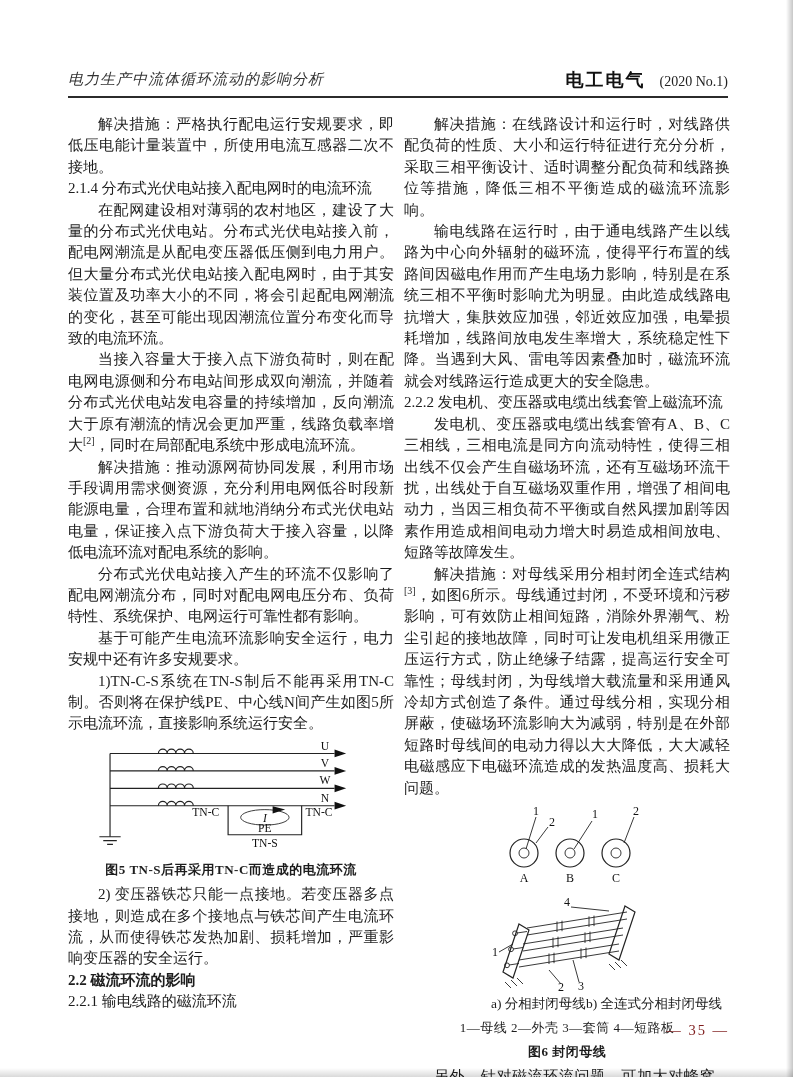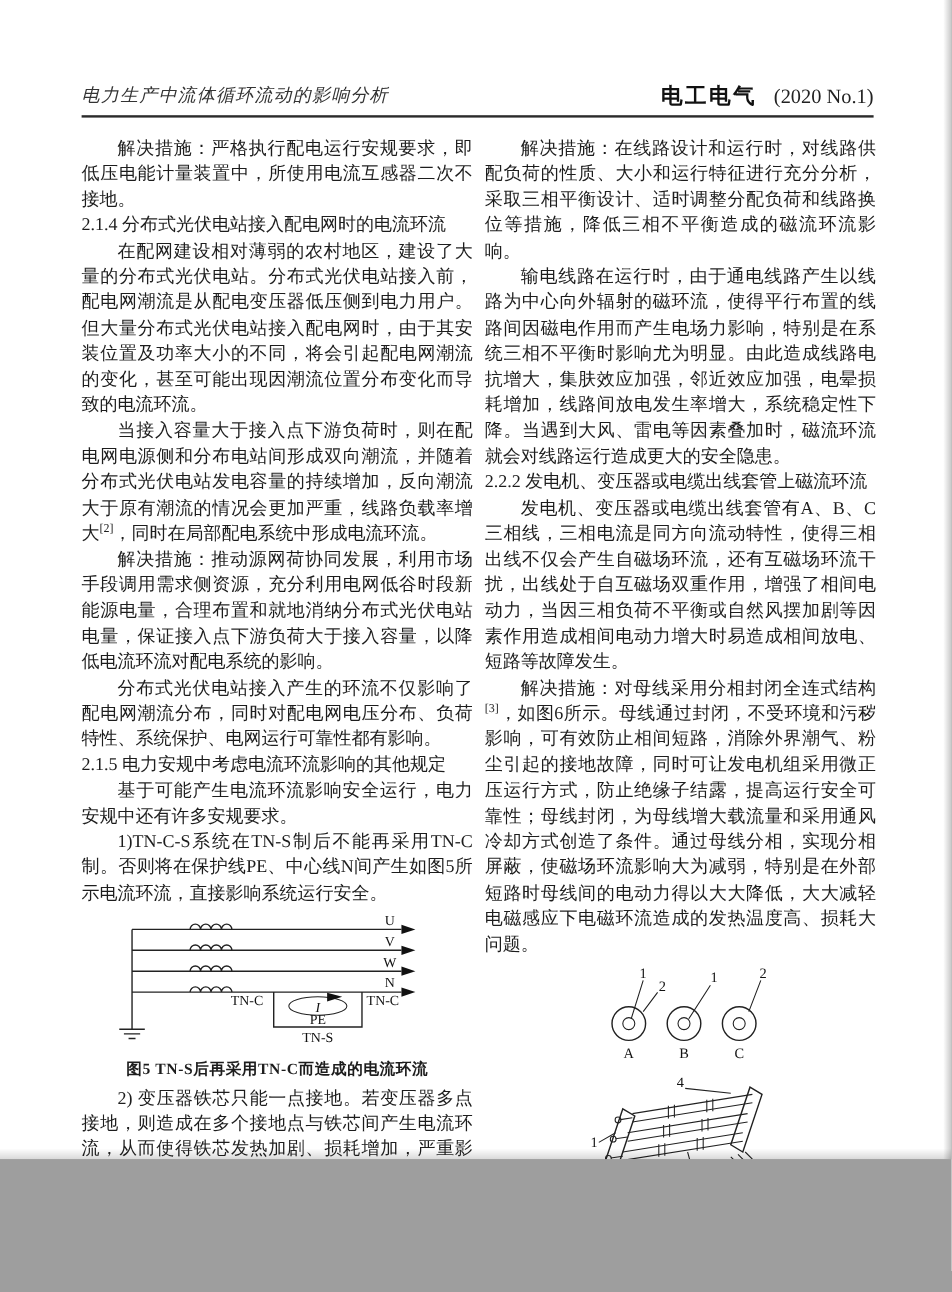--- a/index.html
+++ b/index.html
@@ -1,32 +1,32 @@
 <!DOCTYPE html>
 <html><head>
 <meta charset="utf-8">
 <style>
   html,body { margin:0; padding:0; background:#9e9e9e; }
   .page {
-    position:relative; width:793px; height:966px; background:#ffffff;
+    position:relative; width:793px; height:1077px; background:#ffffff;
     font-family:"Liberation Serif", serif; color:#1d1d1d;
     overflow:hidden; margin:0 auto;
   }
   .scan-edge-right { position:absolute; top:0; right:0; width:7px; height:100%;
     background:linear-gradient(to right, rgba(0,0,0,0), rgba(0,0,0,0.22)); pointer-events:none; }
   .scan-edge-bottom { position:absolute; left:0; bottom:0; width:100%; height:9px;
     background:linear-gradient(to bottom, rgba(0,0,0,0), rgba(0,0,0,0.15)); pointer-events:none; }
 
   
   .running-title { position:absolute; left:68px; top:70px; font-size:15px;
     font-style:italic; letter-spacing:1px; color:#333; }
   .journal-box { position:absolute; right:65px; top:68px; text-align:right; }
   .journal-name { font-family:"Liberation Sans", sans-serif; font-weight:900;
     font-size:18px; letter-spacing:2px; color:#111; }
-  .journal-issue { font-size:17px; color:#222; margin-left:10px; }
+  .journal-issue { font-size:14px; color:#222; margin-left:10px; }
   .header-rule { position:absolute; left:68px; width:660px; top:96px;
     border-top:2.5px solid #2b2b2b; }
 
   
   .col { position:absolute; top:114px; width:326px; font-size:15px;
     line-height:21.4px; text-align:justify; word-break:break-all; }
   .col-left  { left:68px; }
   .col-right { left:404px; }
   .col p { margin:0; text-indent:2em; }
   .col .heading { text-indent:0; }
@@ -62,21 +62,20 @@
   </div>
   <div class="header-rule"></div>
 
   <div class="col col-left">
     <p>解决措施：严格执行配电运行安规要求，即低压电能计量装置中，所使用电流互感器二次不接地。</p>
     <p class="heading">2.1.4 分布式光伏电站接入配电网时的电流环流</p>
     <p>在配网建设相对薄弱的农村地区，建设了大量的分布式光伏电站。分布式光伏电站接入前，配电网潮流是从配电变压器低压侧到电力用户。但大量分布式光伏电站接入配电网时，由于其安装位置及功率大小的不同，将会引起配电网潮流的变化，甚至可能出现因潮流位置分布变化而导致的电流环流。</p>
     <p><span>当接入容量大于接入点下游负荷时，则在配电网电源侧和分布电站间形成双向潮流，并随着分布式光伏电站发电容量的持续增加，反向潮流大于原有潮流的情况会更加严重，线路负载率增大</span><sup class="ref">[2]</sup><span>，同时在局部配电系统中形成电流环流。</span></p>
     <p>解决措施：推动源网荷协同发展，利用市场手段调用需求侧资源，充分利用电网低谷时段新能源电量，合理布置和就地消纳分布式光伏电站电量，保证接入点下游负荷大于接入容量，以降低电流环流对配电系统的影响。</p>
     <p>分布式光伏电站接入产生的环流不仅影响了配电网潮流分布，同时对配电网电压分布、负荷特性、系统保护、电网运行可靠性都有影响。</p>
-    <p class="heading">2.1.5 电力安规中考虑电流环流影响的其他规定</p>
     <p>基于可能产生电流环流影响安全运行，电力安规中还有许多安规要求。</p>
     <p>1)TN-C-S系统在TN-S制后不能再采用TN-C制。否则将在保护线PE、中心线N间产生如图5所示电流环流，直接影响系统运行安全。</p>
 
     <div class="figure">
       <svg width="300" height="118" viewBox="0 0 310 120">
 
         <path class="ln" d="M30,14 L30,100"></path>
         <path class="ln" d="M19,100 L41,100 M23,104 L37,104 M27,108 L33,108"></path>
 
         <path class="ln" d="M30,14 L262,14"></path>

